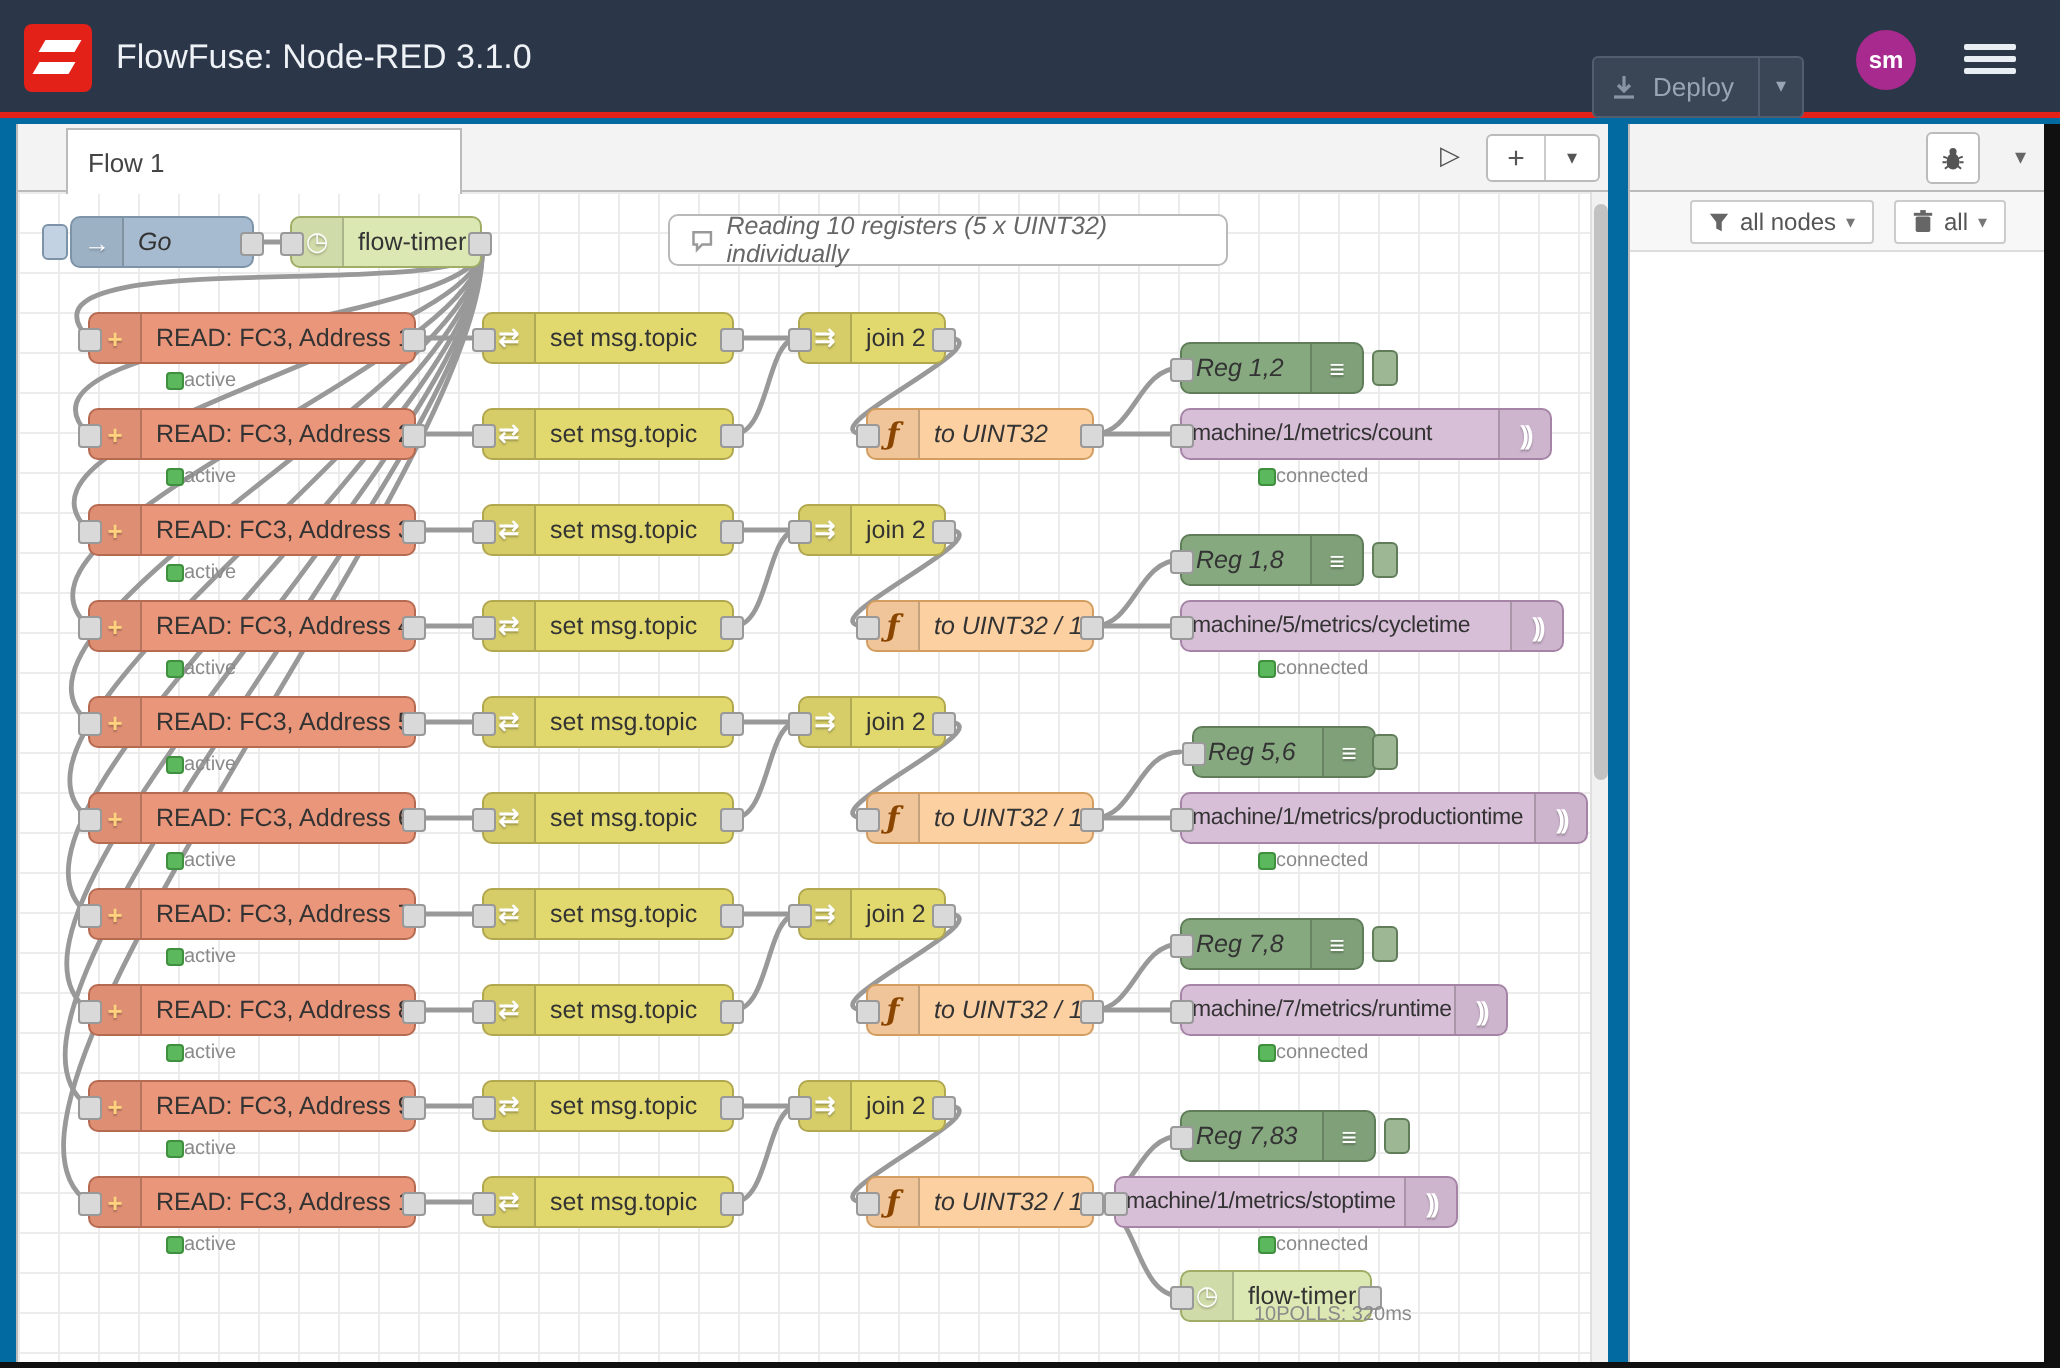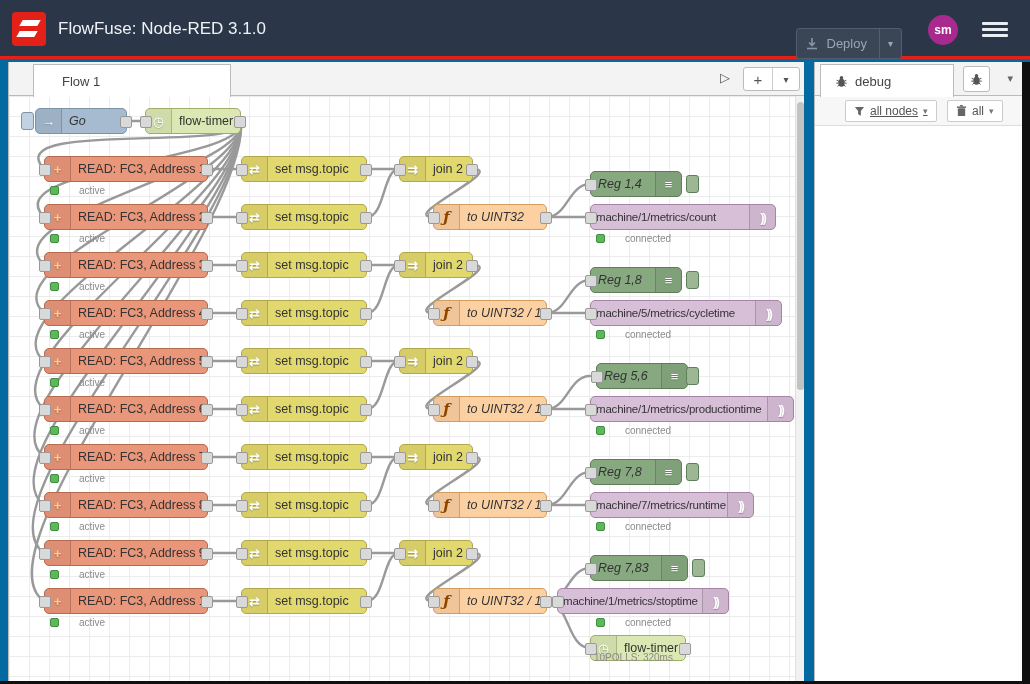--- a/index.html
+++ b/index.html
@@ -29,21 +29,21 @@
   .menu { position:absolute; right:22px; top:19px; width:26px; height:22px; cursor:pointer; }
   .menu span { display:block; height:3px; background:#e9eef4; margin:3px 0; border-radius:1px; }
 
   
   #main { position:absolute; left:8px; top:62px; width:795px; height:622px;
           border-left:1px solid #bbb; background:#fff; }
   #tabbar { position:absolute; left:0; top:0; width:795px; height:34px; background:#f3f3f3;
             border-bottom:1px solid #bbb; z-index:5; }
   .flow-tab { position:absolute; left:24px; top:2px; width:198px; height:33px; background:#fff;
               border:1px solid #bbb; border-bottom:none; display:flex; align-items:center;
-              padding-left:28px; font-size:13px; color:#444; z-index:6; }
+              padding-left:10px; font-size:13px; color:#444; z-index:6; }
   .play { position:absolute; right:74px; top:8px; font-size:13px; color:#555; }
   .tb-group { position:absolute; right:4px; top:5px; height:24px; border:1px solid #bbb;
               background:#fff; border-radius:3px; display:flex; align-items:center; }
   .tb-plus { width:28px; text-align:center; font-size:15px; color:#555; }
   .tb-sep { width:1px; height:22px; background:#ccc; }
   .tb-caret { width:26px; text-align:center; font-size:10px; color:#555; }
 
   #canvas { position:absolute; left:0; top:34px; width:795px; height:588px; overflow:hidden;
             background:
               linear-gradient(#ececec 1px, transparent 1px) 0 0 / 20px 20px,
@@ -81,21 +81,21 @@
         width:10px; height:10px; background:#d9d9d9; border:1px solid #999; border-radius:2px; }
   .has-in::before { left:-6px; }
   .has-out::after { right:-6px; }
 
   .inj-btn { position:absolute; width:13px; height:18px; background:#c2d2e2;
              border:1px solid #7d93a7; border-radius:3px; z-index:3; }
   .dbg-btn { position:absolute; width:13px; height:18px; background:#9db795;
              border:1px solid #5f7d58; border-radius:3px; z-index:3; }
 
   .status { position:absolute; font-size:10px; color:#8a8a8a; display:flex; align-items:center;
-            gap:20px; z-index:3; white-space:nowrap; }
+            gap:0; z-index:3; white-space:nowrap;margin-left:33px; }
   .sdot { width:9px; height:9px; background:#5cb85c; border:1px solid #3f8f3f; border-radius:2px; }
 
   
   .v-scroll { position:absolute; left:786px; top:0; width:9px; height:588px; background:#f1f1f1;
               border-left:1px solid #e0e0e0; z-index:4; }
   .v-thumb { position:absolute; left:1px; top:6px; width:7px; height:288px; background:#c2c2c2;
              border-radius:4px; }
 
   
   #sidebar { position:absolute; left:814px; top:62px; width:208px; height:622px;
@@ -108,21 +108,21 @@
   .sb-bugbtn { position:absolute; left:148px; top:4px; width:27px; height:26px;
                border:1px solid #bbb; background:#fff; border-radius:3px;
                display:flex; align-items:center; justify-content:center; }
   .sb-chevron { position:absolute; right:9px; top:10px; color:#666; font-size:11px; }
   .sb-toolbar { position:absolute; left:0; top:34px; width:100%; height:30px; background:#f7f7f7;
                 border-bottom:1px solid #ddd; }
   .sb-btn { position:absolute; top:4px; height:22px; border:1px solid #ccc; background:#fff;
             border-radius:2px; font-size:12px; color:#555; display:flex; align-items:center;
             gap:5px; padding:0 8px; font-family:inherit; }
   .sb-btn .car { font-size:9px; color:#777; }
-  .sb-filter { left:30px;text-decoration:underline; }
+  .sb-filter { left:30px; }
   .sb-clear { left:132px; }
   .sb-body { position:absolute; left:0; top:64px; width:100%; height:558px; background:#fff; }
 
   
   #edge-right { position:absolute; left:1022px; top:62px; width:8px; height:622px; background:#101010; }
   #edge-bottom { position:absolute; left:0; top:681px; width:1030px; height:3px; background:#101010; z-index:50; }
 </style>
 </head>
 <body>
 
@@ -227,20 +227,26 @@
       <div class="inj-btn" style="left:12px;top:16px"></div>
       <div class="node inject has-out" style="left:26px;top:12px;width:92px">
         <span class="nicon l">→</span>
         <span class="nlabel it">Go</span>
       </div>
       <div class="node timer has-in has-out" style="left:136px;top:12px;width:96px">
         <span class="nicon l">◷</span>
         <span class="nlabel">flow-timer</span>
       </div>
 
+      <div class="comment" style="left:325px;top:11px;width:280px">
+        <svg width="13" height="13" viewBox="0 0 14 14">
+            <path d="M2 2 h10 v7 h-5 l-3 3 v-3 h-2 z" fill="none" stroke="#999" stroke-width="1.4"></path>
+          </svg>
+        <span class="it">Reading 10 registers (5 x UINT32) individually</span>
+      </div>
 
       <div class="node read has-in has-out" style="left:35px;top:60px;width:164px">
           <span class="nicon l" style="color:#ffd27f">+</span>
           <span class="nlabel">READ: FC3, Address 1</span>
         </div>
       <div class="node read has-in has-out" style="left:35px;top:108px;width:164px">
           <span class="nicon l" style="color:#ffd27f">+</span>
           <span class="nlabel">READ: FC3, Address 2</span>
         </div>
       <div class="node read has-in has-out" style="left:35px;top:156px;width:164px">
@@ -394,21 +400,21 @@
       <div class="node func has-in has-out" style="left:424px;top:396px;width:114px">
           <span class="nicon l">ƒ</span>
           <span class="nlabel it">to UINT32 / 100</span>
         </div>
       <div class="node func has-in has-out" style="left:424px;top:492px;width:114px">
           <span class="nicon l">ƒ</span>
           <span class="nlabel it">to UINT32 / 100</span>
         </div>
 
       <div class="node debugn has-in" style="left:581px;top:75px;width:92px">
-          <span class="nlabel it">Reg 1,4</span>
+          <span class="nlabel it">Reg 1,2</span>
           <span class="nicon r">≡</span>
         </div>
       <div class="dbg-btn" style="left:677px;top:79px"></div>
       <div class="node debugn has-in" style="left:581px;top:171px;width:92px">
           <span class="nlabel it">Reg 1,8</span>
           <span class="nicon r">≡</span>
         </div>
       <div class="dbg-btn" style="left:677px;top:175px"></div>
       <div class="node debugn has-in" style="left:587px;top:267px;width:92px">
           <span class="nlabel it">Reg 5,6</span>
@@ -477,28 +483,20 @@
         </div>
 
       <div class="v-scroll">
         <div class="v-thumb"></div>
       </div>
     </div>
   </div>
 
   <div id="sidebar">
     <div class="sb-header">
-      <div class="sb-tab">
-        <svg width="13" height="13" viewBox="0 0 16 16">
-            <ellipse cx="8" cy="9.5" rx="4" ry="5" fill="#555"></ellipse>
-            <circle cx="8" cy="3.5" r="2.2" fill="#555"></circle>
-            <path d="M2 6.5 L4.5 7.5 M1.5 10 L4 10 M3 14 L5.5 12 M14 6.5 L11.5 7.5 M14.5 10 L12 10 M13 14 L10.5 12" stroke="#555" stroke-width="1.2" fill="none"></path>
-          </svg>
-        <span>debug</span>
-      </div>
       <div class="sb-bugbtn">
         <svg width="13" height="13" viewBox="0 0 16 16">
             <ellipse cx="8" cy="9.5" rx="4" ry="5" fill="#555"></ellipse>
             <circle cx="8" cy="3.5" r="2.2" fill="#555"></circle>
             <path d="M2 6.5 L4.5 7.5 M1.5 10 L4 10 M3 14 L5.5 12 M14 6.5 L11.5 7.5 M14.5 10 L12 10 M13 14 L10.5 12" stroke="#555" stroke-width="1.2" fill="none"></path>
           </svg>
       </div>
       <span class="sb-chevron">▾</span>
     </div>
     <div class="sb-toolbar">

